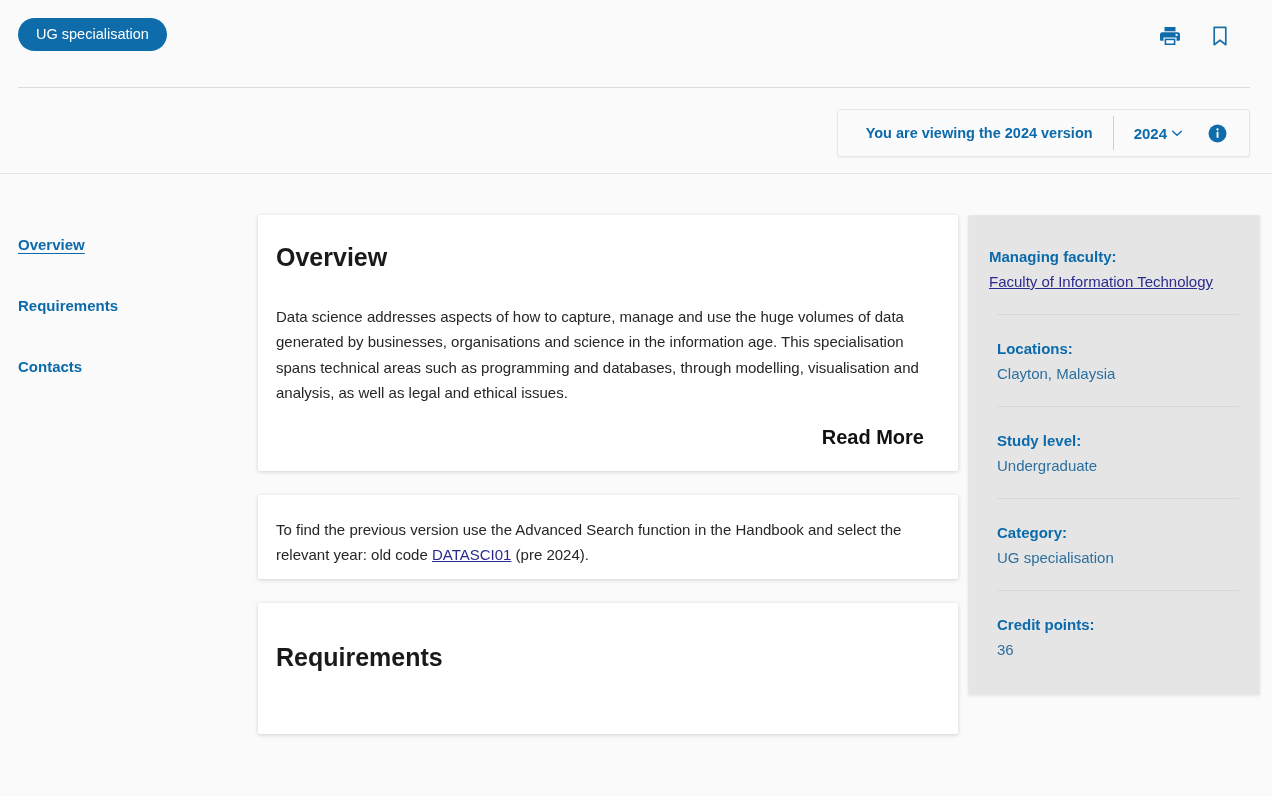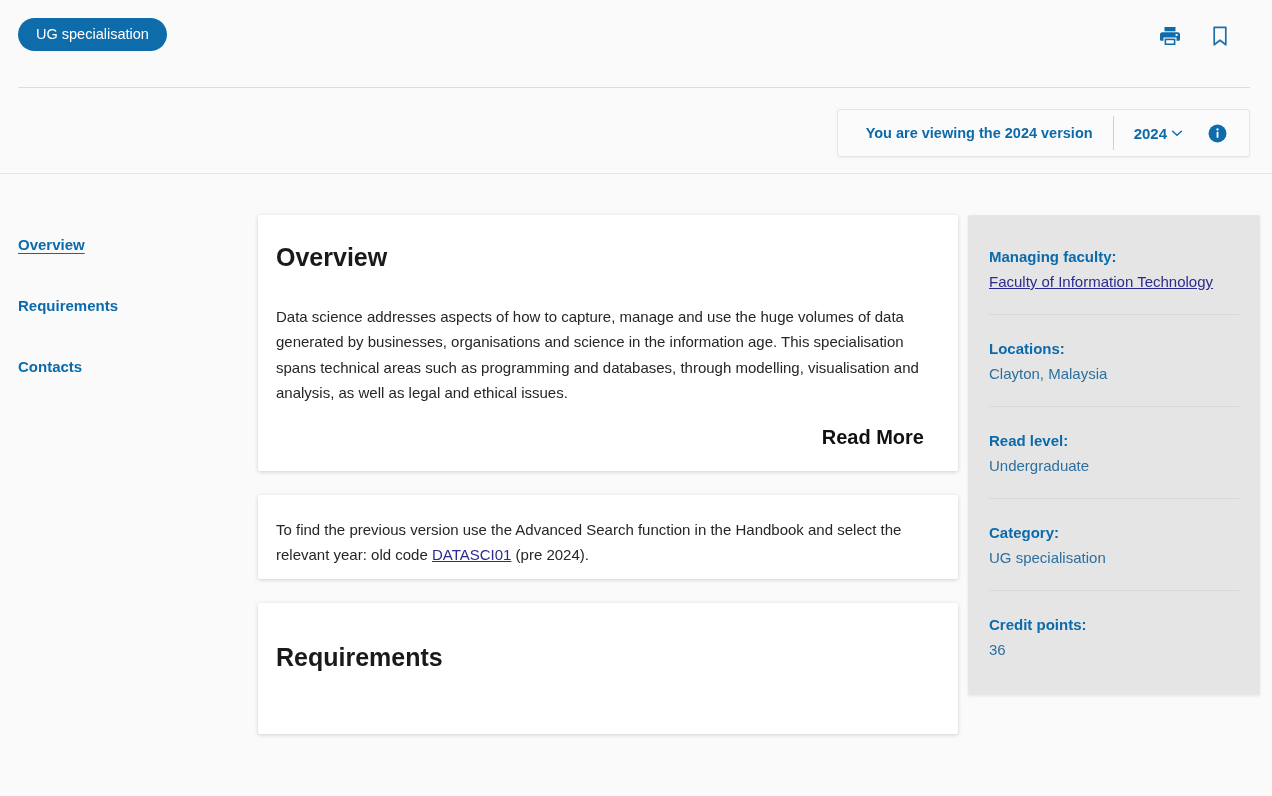--- a/index.html
+++ b/index.html
@@ -231,20 +231,21 @@
     border: 1px solid #e7e7e7;
     border-radius: 2px;
     box-shadow: 0 1px 3px rgba(0,0,0,0.09);
     padding: 32px 20px 34px 20px;
   }
 
   .info-item + .info-item {
     border-top: 1px solid #d8d8d8;
     margin-top: 22px;
     padding-top: 25px;
+    margin-left: 8px;
   }
 
   .info-label {
     font-size: 15px;
     font-weight: bold;
     color: #0b6aab;
     margin-bottom: 6px;
   }
 
   .info-value {
@@ -355,21 +356,21 @@
         <div class="info-label">Managing faculty:</div>
         <a href="#" class="info-value-link">Faculty of Information Technology</a>
       </div>
 
       <div class="info-item">
         <div class="info-label">Locations:</div>
         <div class="info-value">Clayton, Malaysia</div>
       </div>
 
       <div class="info-item">
-        <div class="info-label">Read level:</div>
+        <div class="info-label">Study level:</div>
         <div class="info-value">Undergraduate</div>
       </div>
 
       <div class="info-item">
         <div class="info-label">Category:</div>
         <div class="info-value">UG specialisation</div>
       </div>
 
       <div class="info-item">
         <div class="info-label">Credit points:</div>

